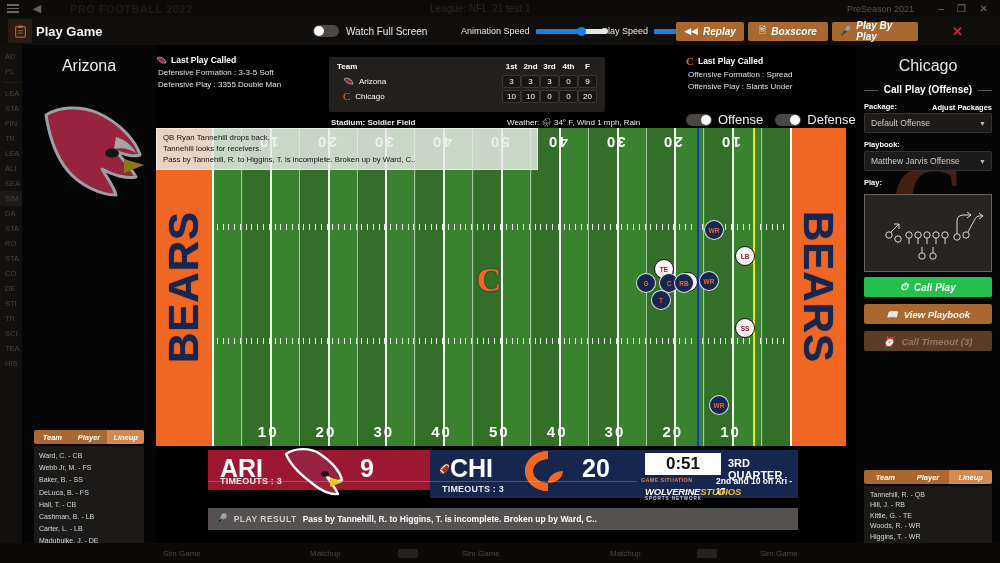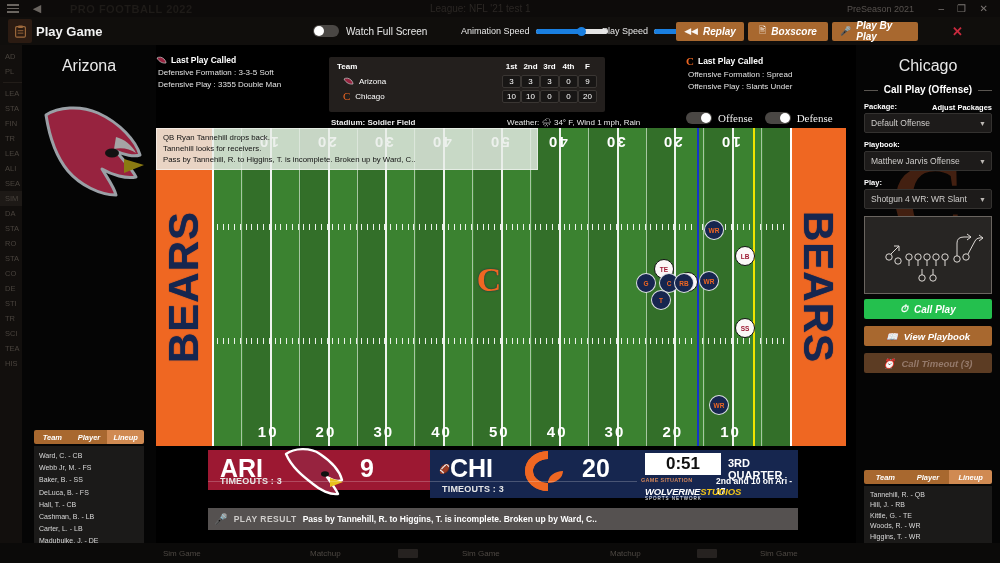--- a/index.html
+++ b/index.html
@@ -121,21 +121,21 @@
   .sb-grid td { padding: 1px 0; }
   .sb-cell { background: #181615; border: 1px solid #3a3633; border-radius: 2px; display:block; padding: 1px 0; font-size: 8px;}
   .sb-team { display: flex; align-items: center; gap: 5px; padding-left: 6px; }
 
   .stadium { position: absolute; left: 331px; top: 118px; color: #eaeaea; font-size: 8px; font-weight: bold;}
   .weather { position: absolute; left: 507px; top: 118px; color: #eaeaea; font-size: 8px; }
   .weather b { font-weight: normal; }
 
   .od-toggles { position: absolute; left: 686px; top: 112px; display: flex; gap: 12px; align-items: center; }
   .od-toggles .grp { display: flex; align-items: center; gap: 6px; }
-  .od-toggles span { color: #eee; font-size: 11px; font-family: Liberation Serif, serif; }
+  .od-toggles span { color: #eee; font-size: 13px; }
 
   
   .field {
     position: absolute; left: 156px; top: 128px; width: 690px; height: 318px;
     background: #2f6d28; overflow: hidden;
   }
   .grass { position:absolute; inset:0; }
   .grass .stripe { position:absolute; top:0; bottom:0; }
   .endzone {
     position: absolute; top: 0; bottom: 0; width: 56px; background: #ef6722;
@@ -870,24 +870,20 @@
       <div class="fld-lbl">Playbook:</div>
       <div class="select">
         <span>Matthew Jarvis Offense</span>
         <span class="car">▼</span>
       </div>
     </div>
 
 
     <div class="fld">
       <div class="fld-lbl">Play:</div>
-      <div class="select">
-        <span>Shotgun 4 WR: WR Slant</span>
-        <span class="car">▼</span>
-      </div>
     </div>
 
     <div class="playart">
       <svg viewBox="0 0 128 78" width="128" height="78" style="display:block">
         <g stroke="#dcd8d4" stroke-width="1" fill="none">
           <circle cx="24" cy="40" r="3.2"></circle>
             <circle cx="33" cy="44" r="3.2"></circle>
           <path d="M26 37 L34 29 M29 29 L34 29 L34 34"></path>
           <circle cx="44" cy="40" r="3.2"></circle>
             <circle cx="53" cy="40" r="3.2"></circle>

